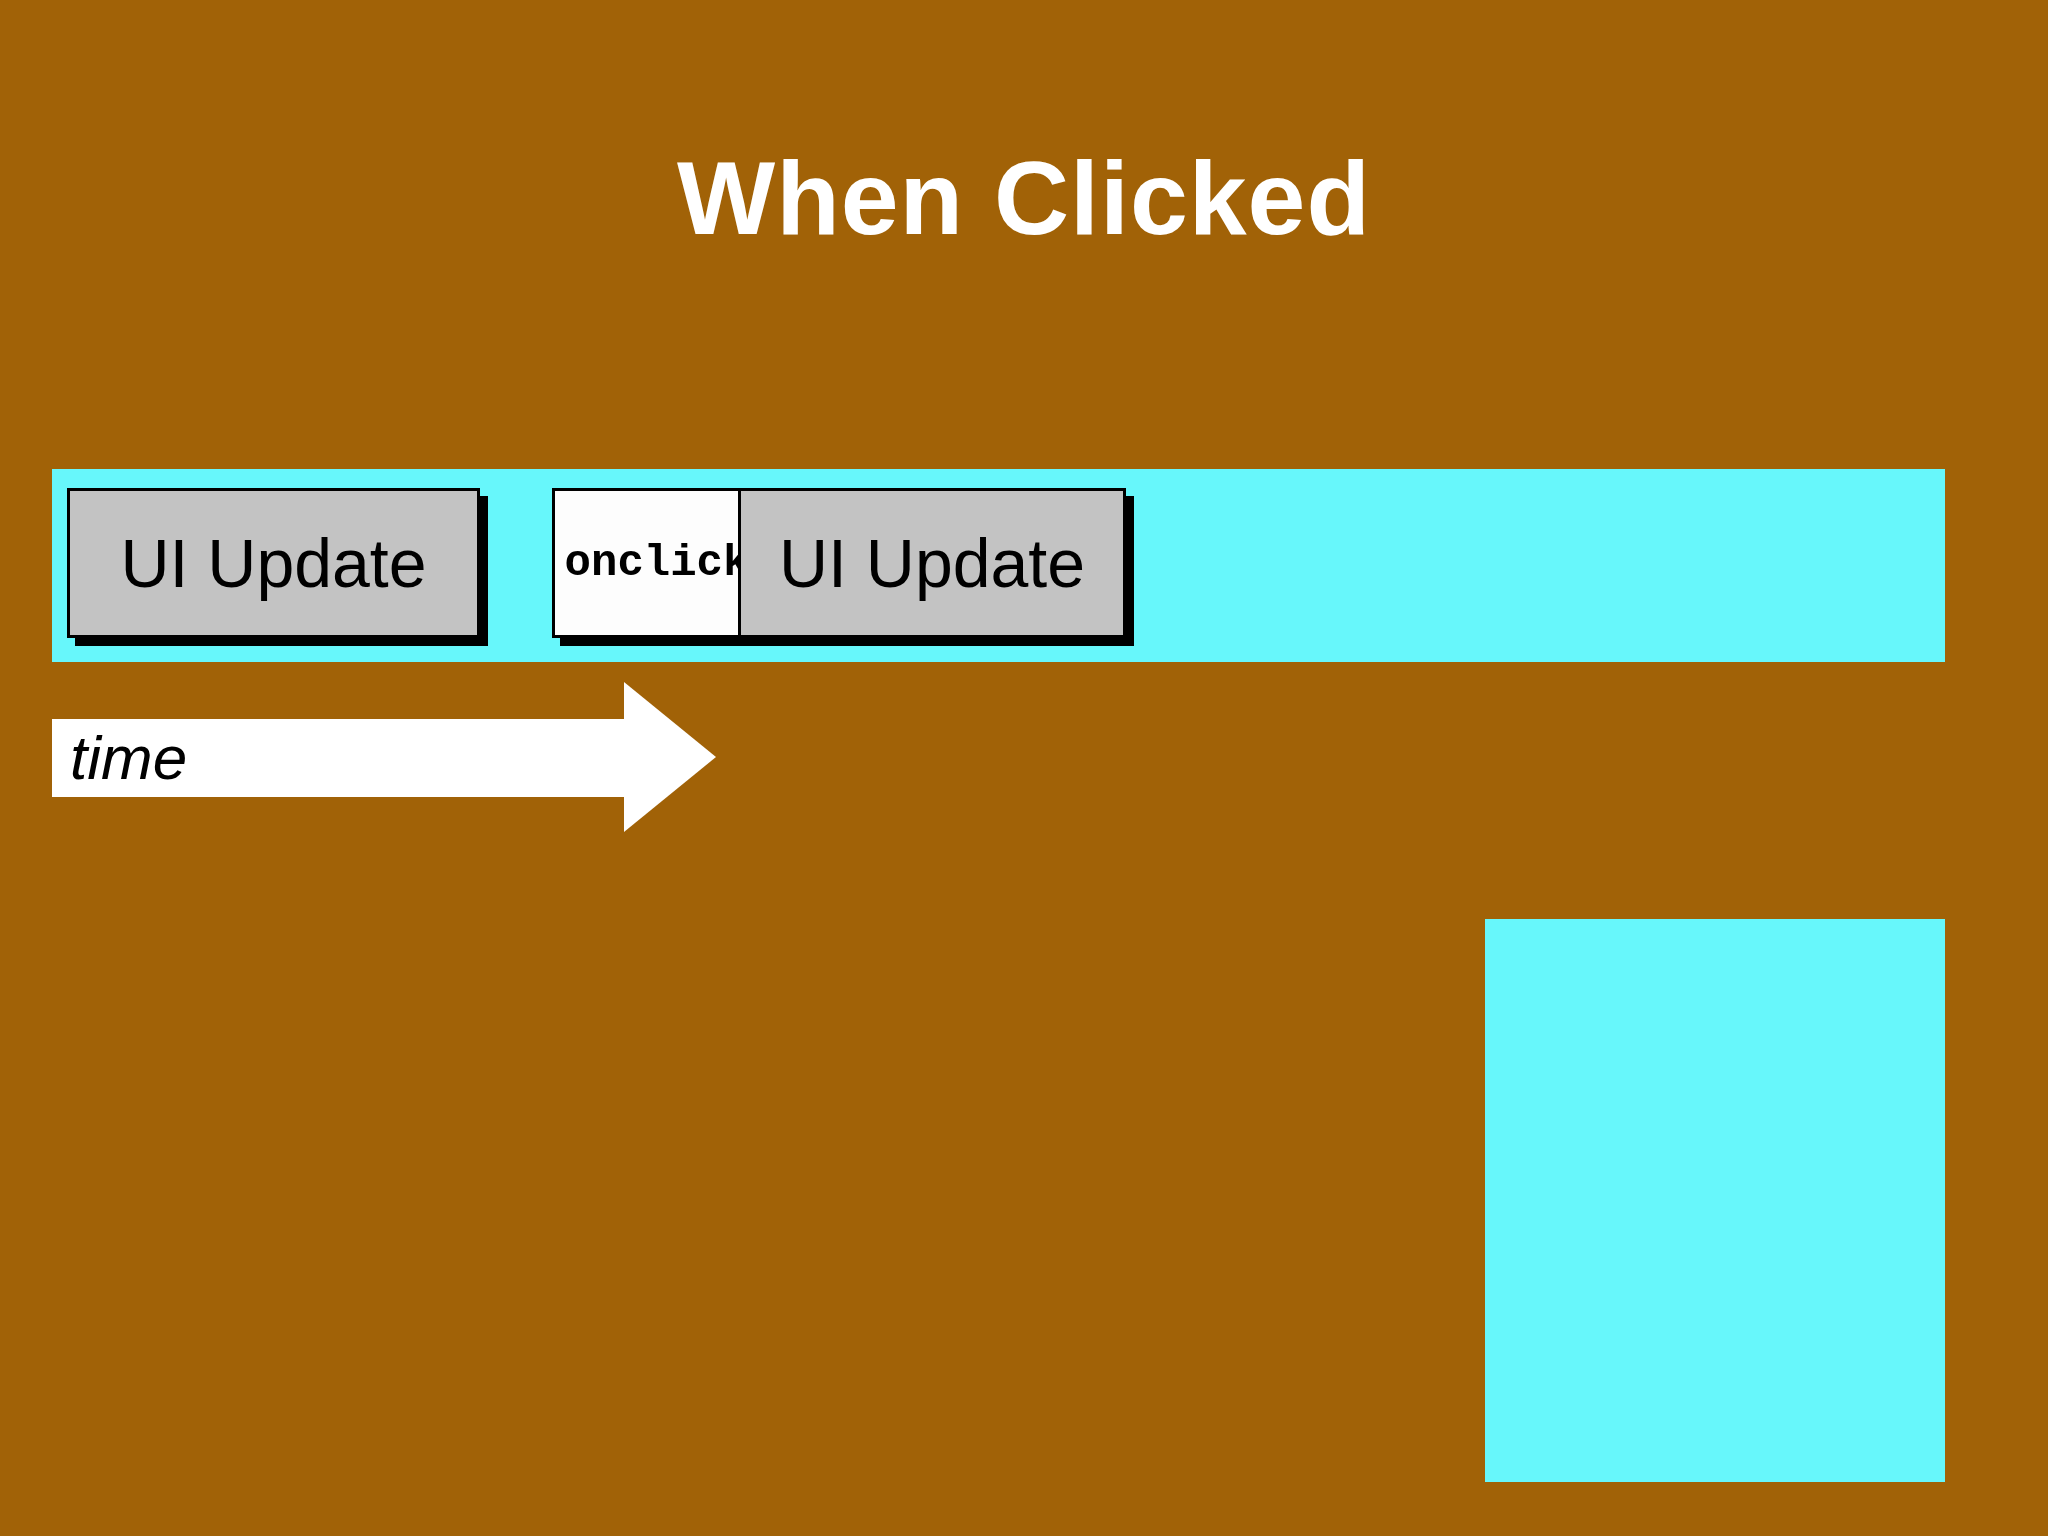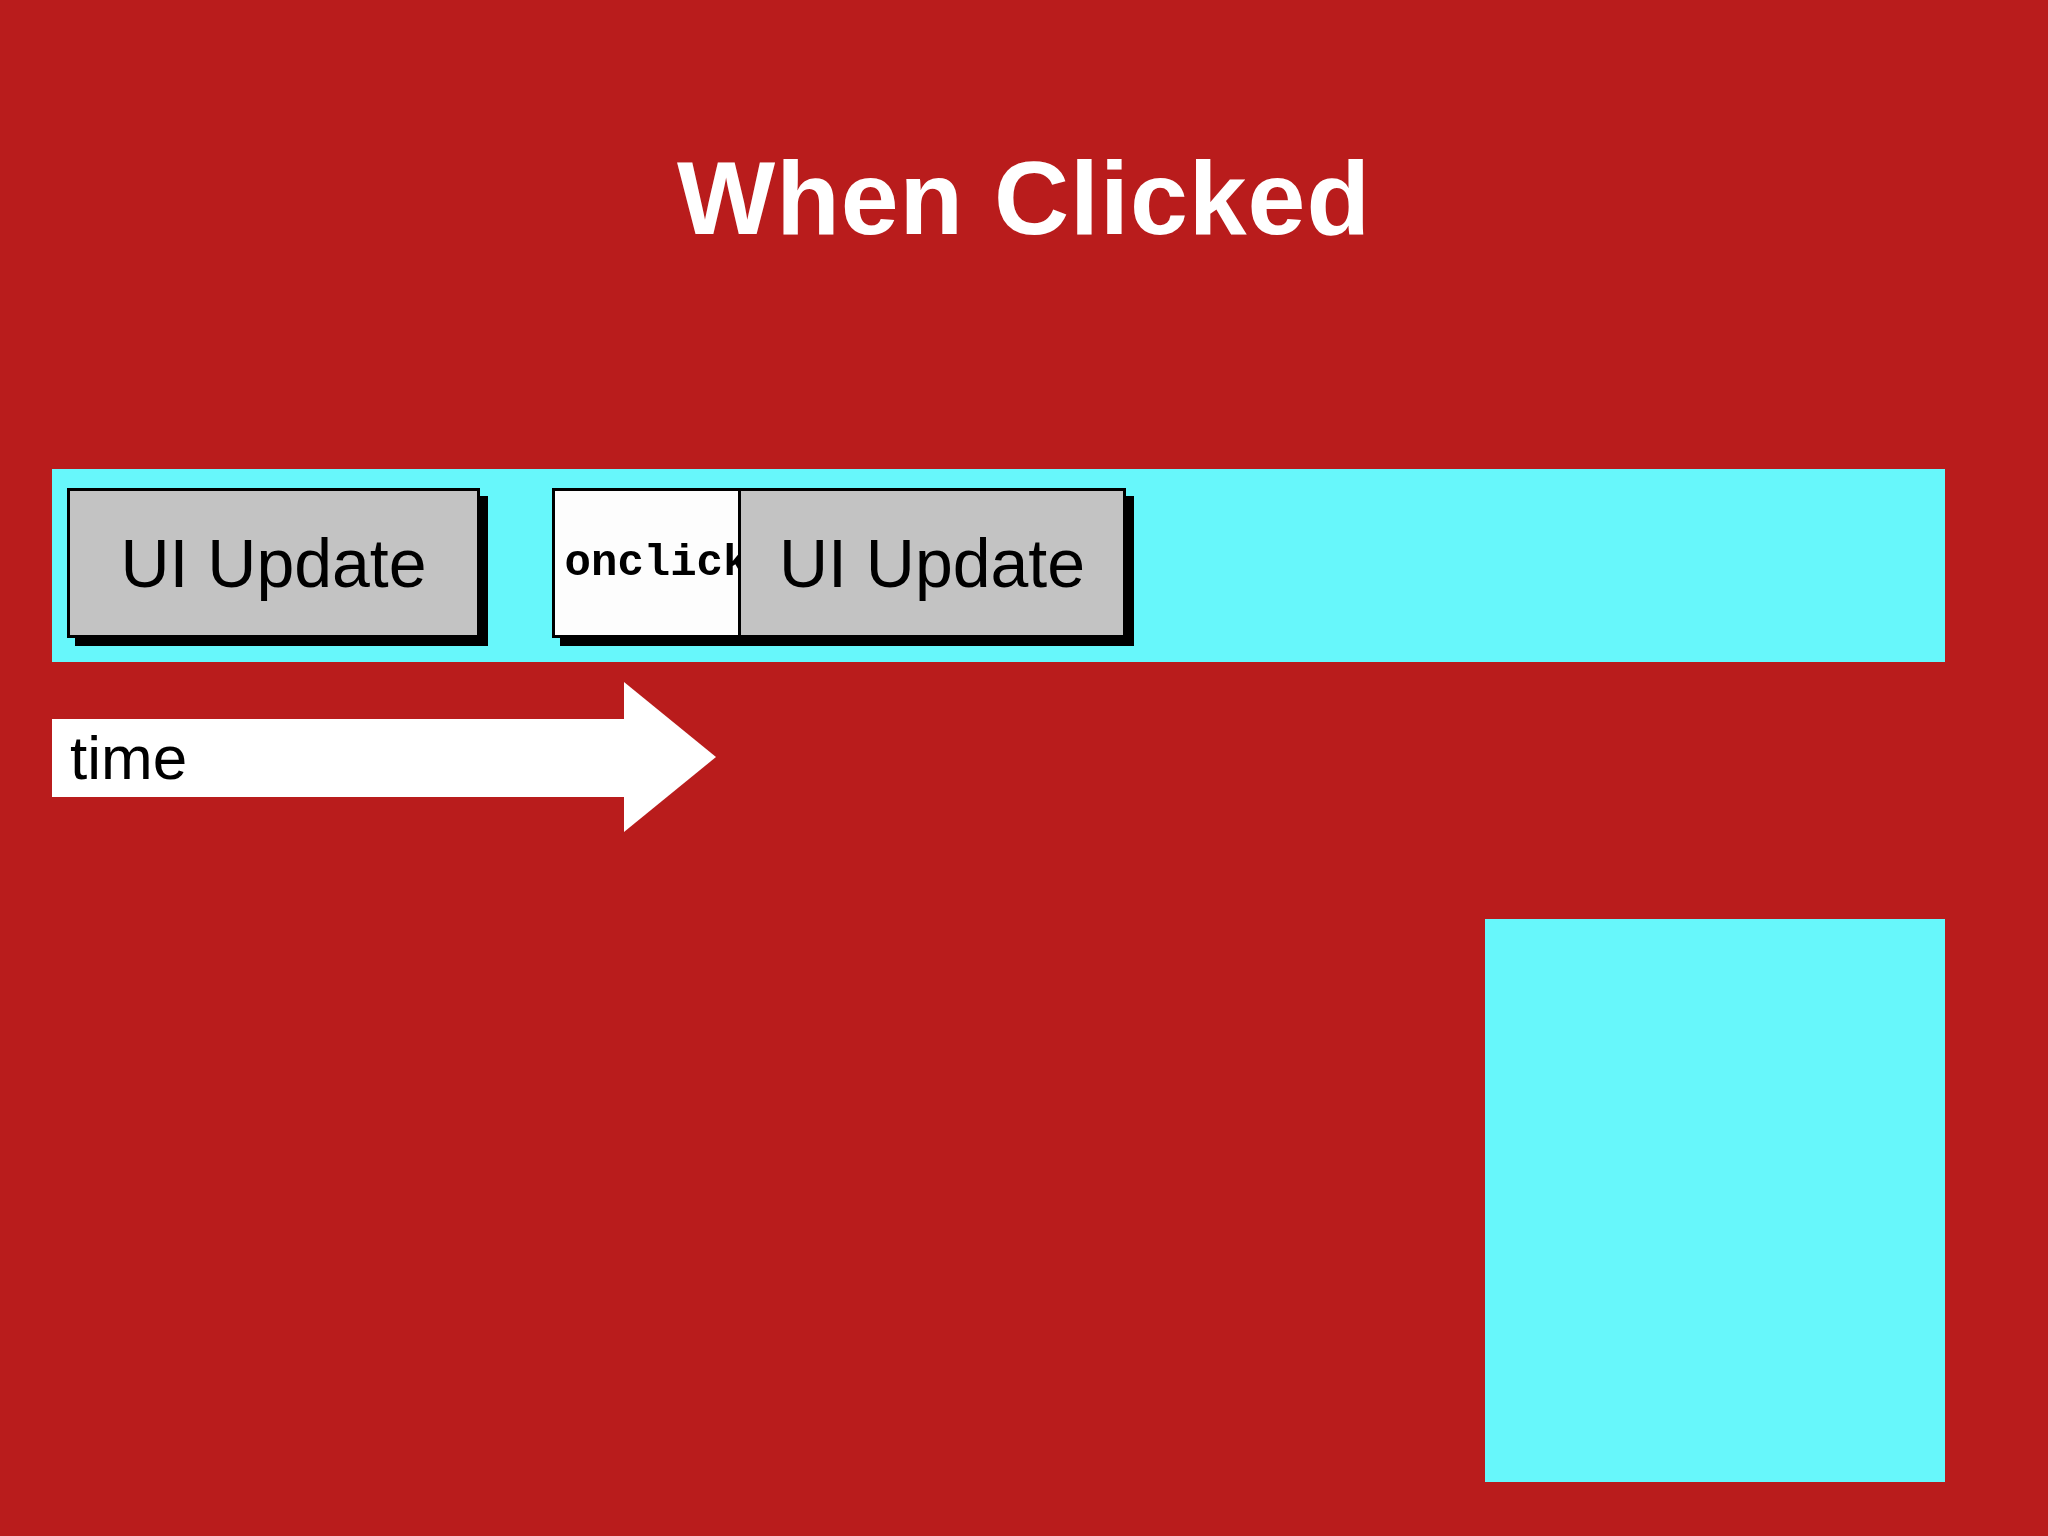--- a/index.html
+++ b/index.html
@@ -4,21 +4,21 @@
 <style>
   html, body {
     margin: 0;
     padding: 0;
     background: #000;
   }
   #slide {
     position: relative;
     width: 2048px;
     height: 1536px;
-    background: #b91c1c;
+    background: #a16207;
     overflow: hidden;
     font-family: "Liberation Sans", sans-serif;
   }
 
   
   .slide-title {
     position: absolute;
     top: 136px;
     left: 0;
     width: 100%;
@@ -84,20 +84,21 @@
     background: #ffffff;
     display: flex;
     align-items: center;
   }
   .time-label {
     color: #000;
     font-size: 62px;
     line-height: 1;
     padding-left: 18px;
     white-space: nowrap;
+    font-style: italic;
   }
   .time-arrow-head {
     position: absolute;
     left: 624px;
     top: 682px;
     width: 0;
     height: 0;
     border-top: 75px solid transparent;
     border-bottom: 75px solid transparent;
     border-left: 92px solid #ffffff;

